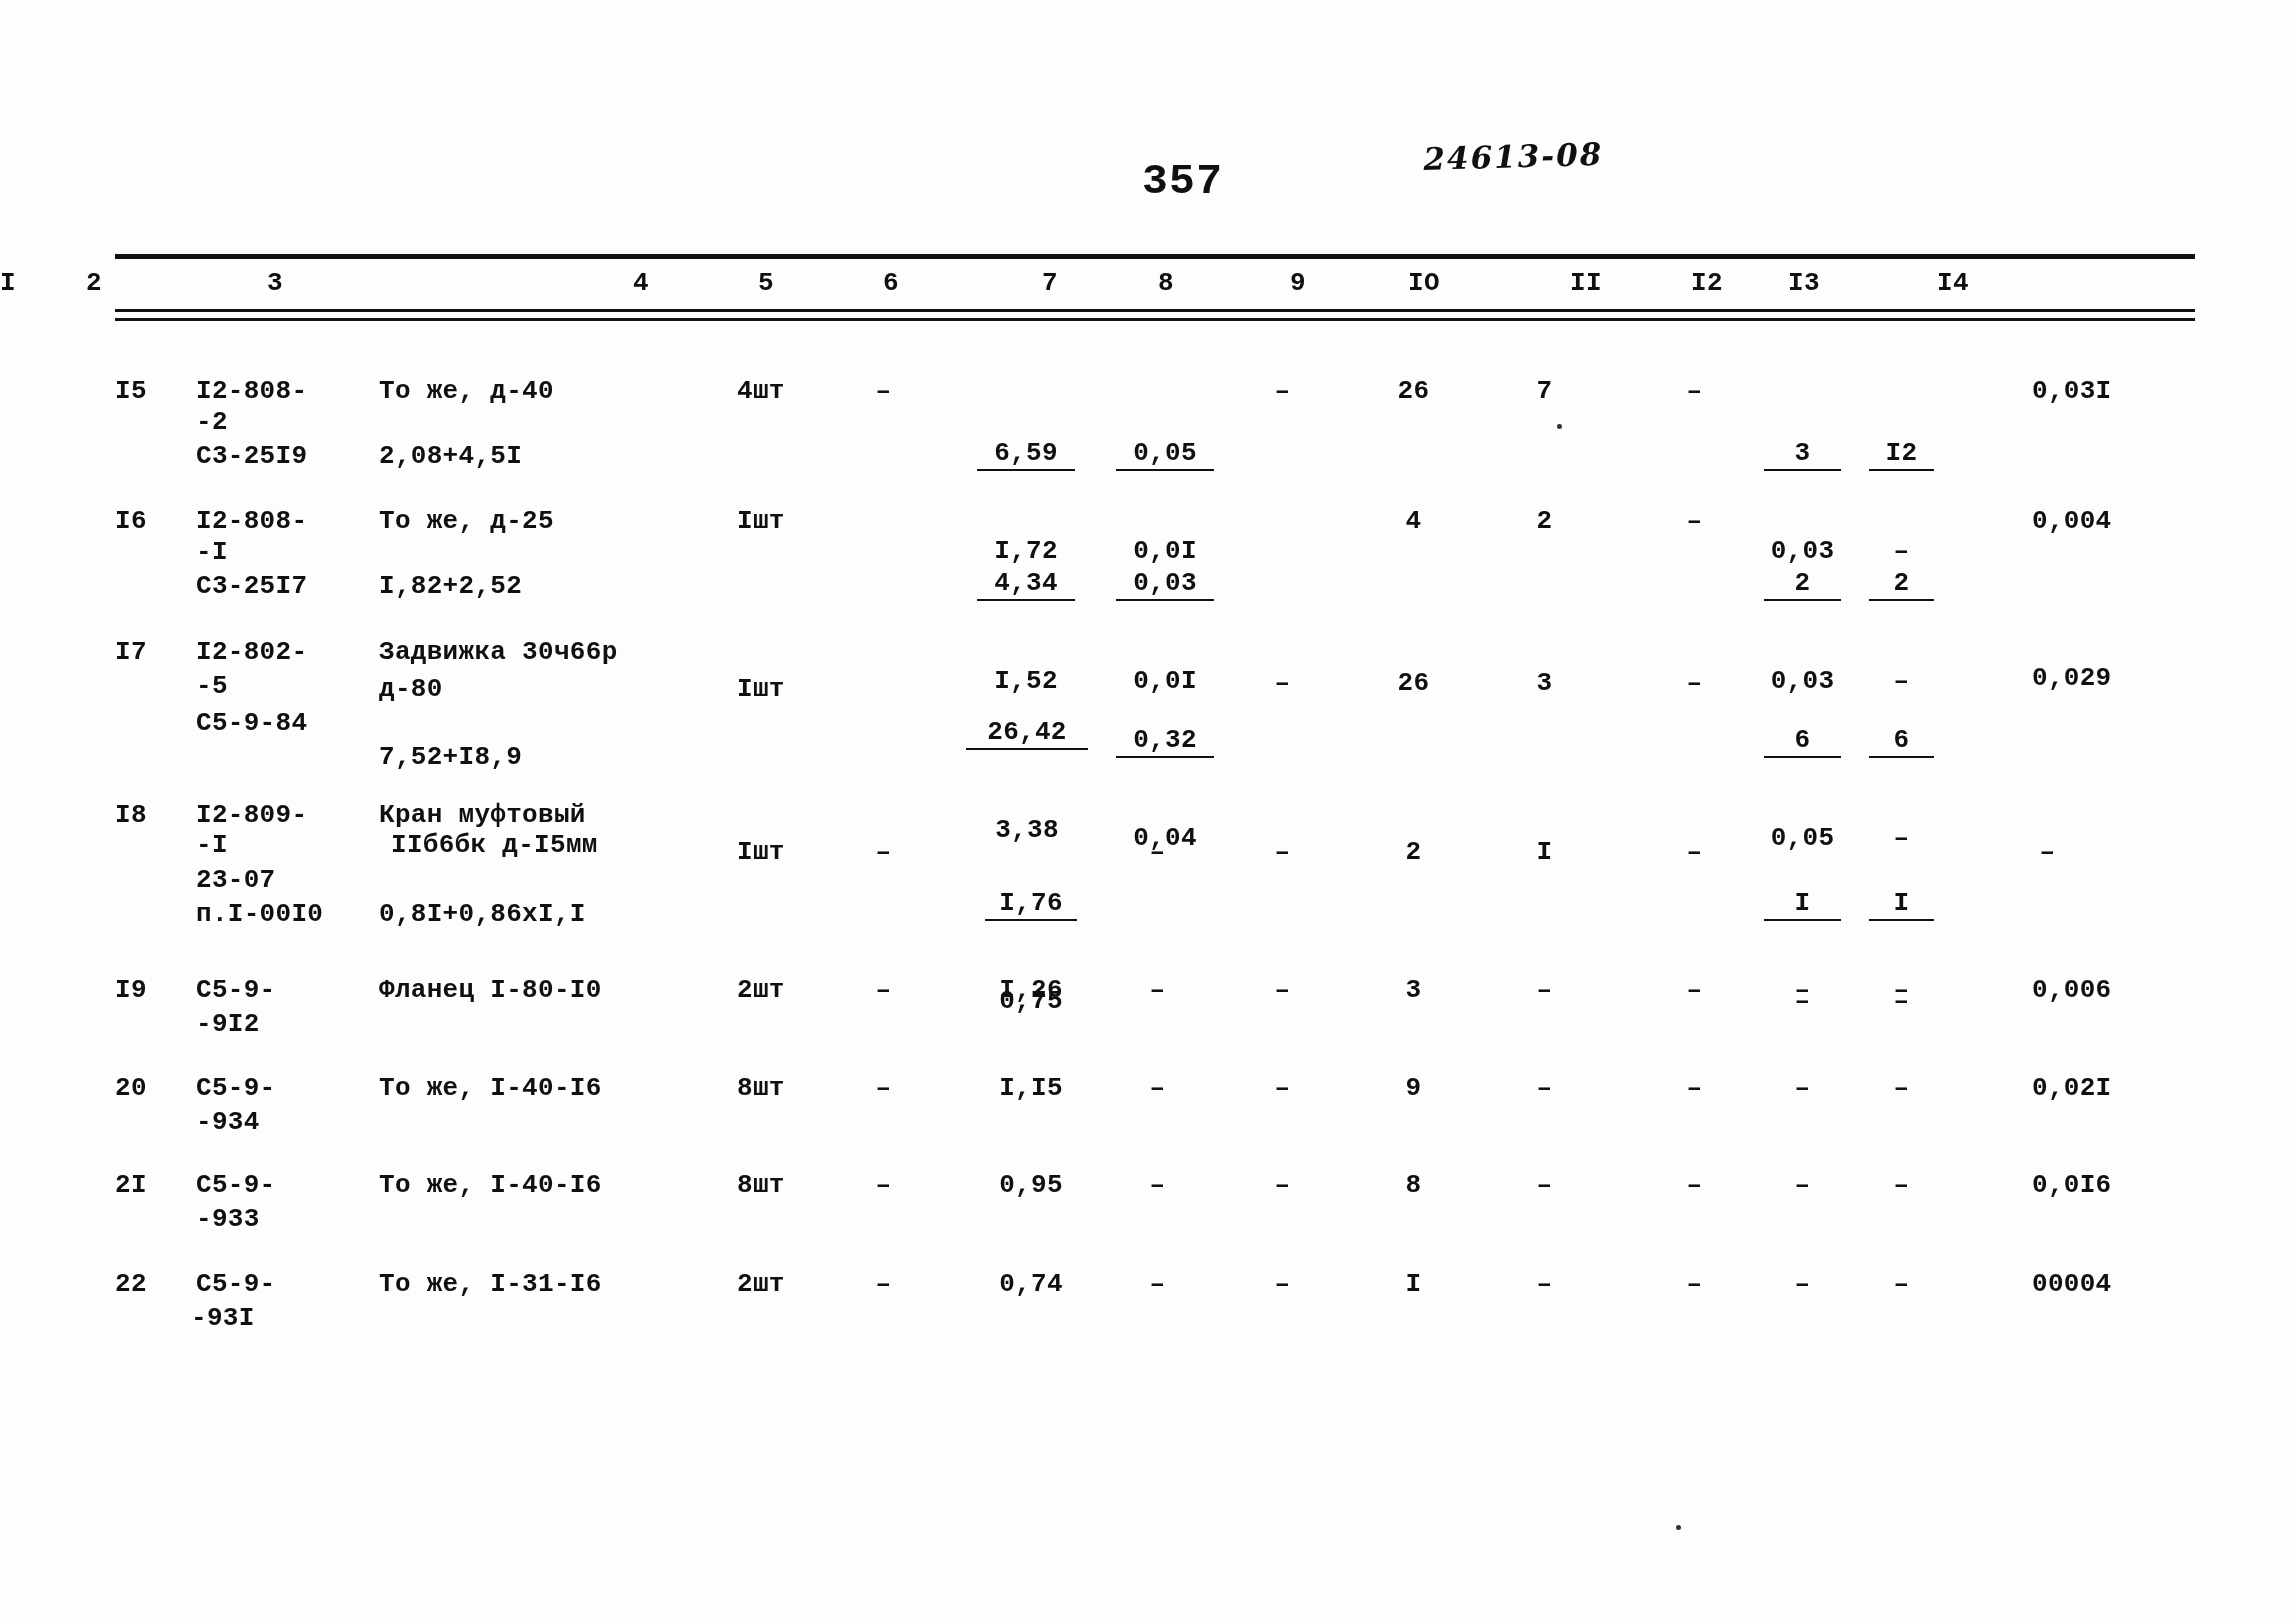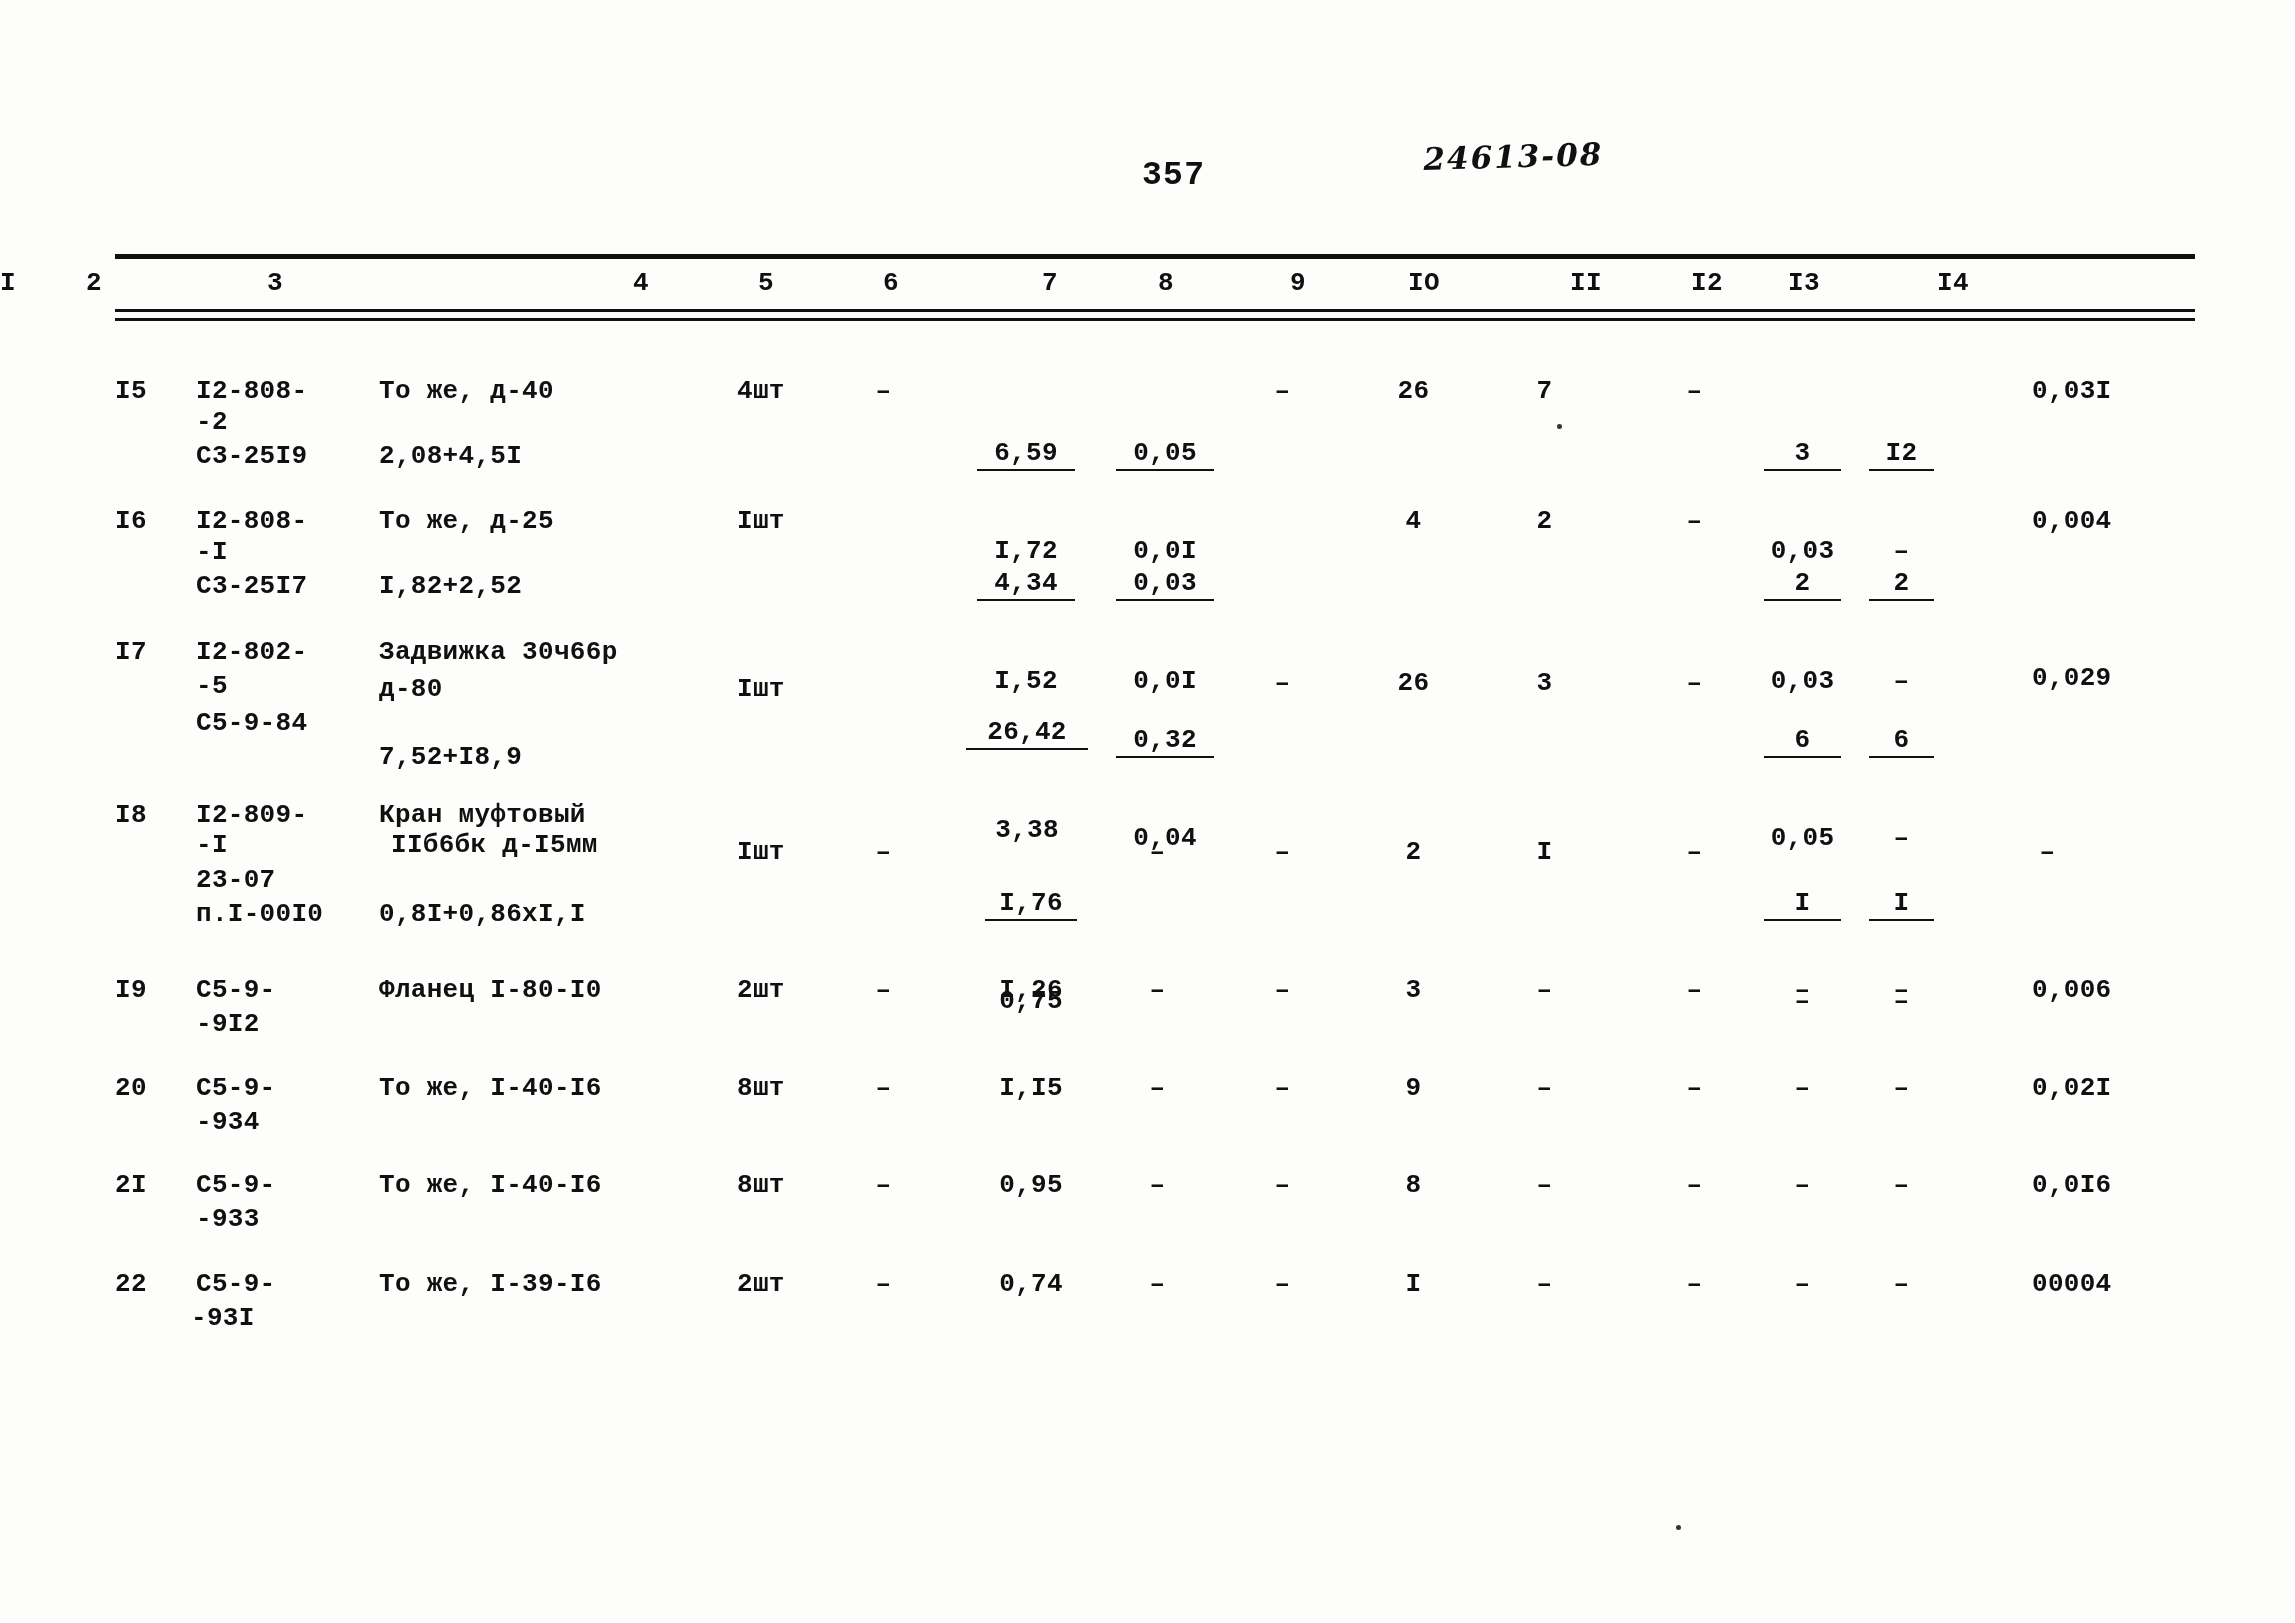--- a/index.html
+++ b/index.html
@@ -19,21 +19,21 @@
   .hdr-left {
     position:absolute; left:116px; top:141px;
     font-size:26px; line-height:1.32;
     letter-spacing:0.3px;
     white-space:pre;
     font-family:"Liberation Mono", monospace;
     font-weight:600;
   }
   .hdr-page {
     position:absolute; left:1142px; top:157px;
-    font-size:33px; font-weight:700;
+    font-size:43px; font-weight:700;
     font-family:"Liberation Mono", monospace;
     letter-spacing:1.3px;
   }
   .hdr-hand {
     position:absolute; left:1423px; top:141px;
     font-size:31px;
     font-family:"DejaVu Serif", serif;
     font-style:italic;
     font-weight:600;
     letter-spacing:2px;
@@ -307,21 +307,21 @@
       <span class="cell ctr" style="left:1564px;width:31px">–</span>
       <span class="cell ctr" style="left:1649px;width:77px">–</span>
       <span class="cell ctr" style="left:1754px;width:65px">–</span>
       <span class="cell" style="left:1917px">0,0I6</span>
     </div>
 
     <div class="row" style="top:1269px">
       <span class="cell" style="left:0px">22</span>
       <span class="cell" style="left:81px">С5-9-</span>
       <span class="cell" style="left:76px;top:34px">-93I</span>
-      <span class="cell" style="left:264px">То же, I-39-I6</span>
+      <span class="cell" style="left:264px">То же, I-31-I6</span>
       <span class="cell" style="left:622px">2шт</span>
       <span class="cell ctr" style="left:753px;width:31px">–</span>
       <span class="cell ctr" style="left:870px;width:92px">0,74</span>
       <span class="cell ctr" style="left:1027px;width:31px">–</span>
       <span class="cell ctr" style="left:1152px;width:31px">–</span>
       <span class="cell ctr" style="left:1269px;width:59px">I</span>
       <span class="cell ctr" style="left:1400px;width:59px">–</span>
       <span class="cell ctr" style="left:1564px;width:31px">–</span>
       <span class="cell ctr" style="left:1649px;width:77px">–</span>
       <span class="cell ctr" style="left:1754px;width:65px">–</span>

